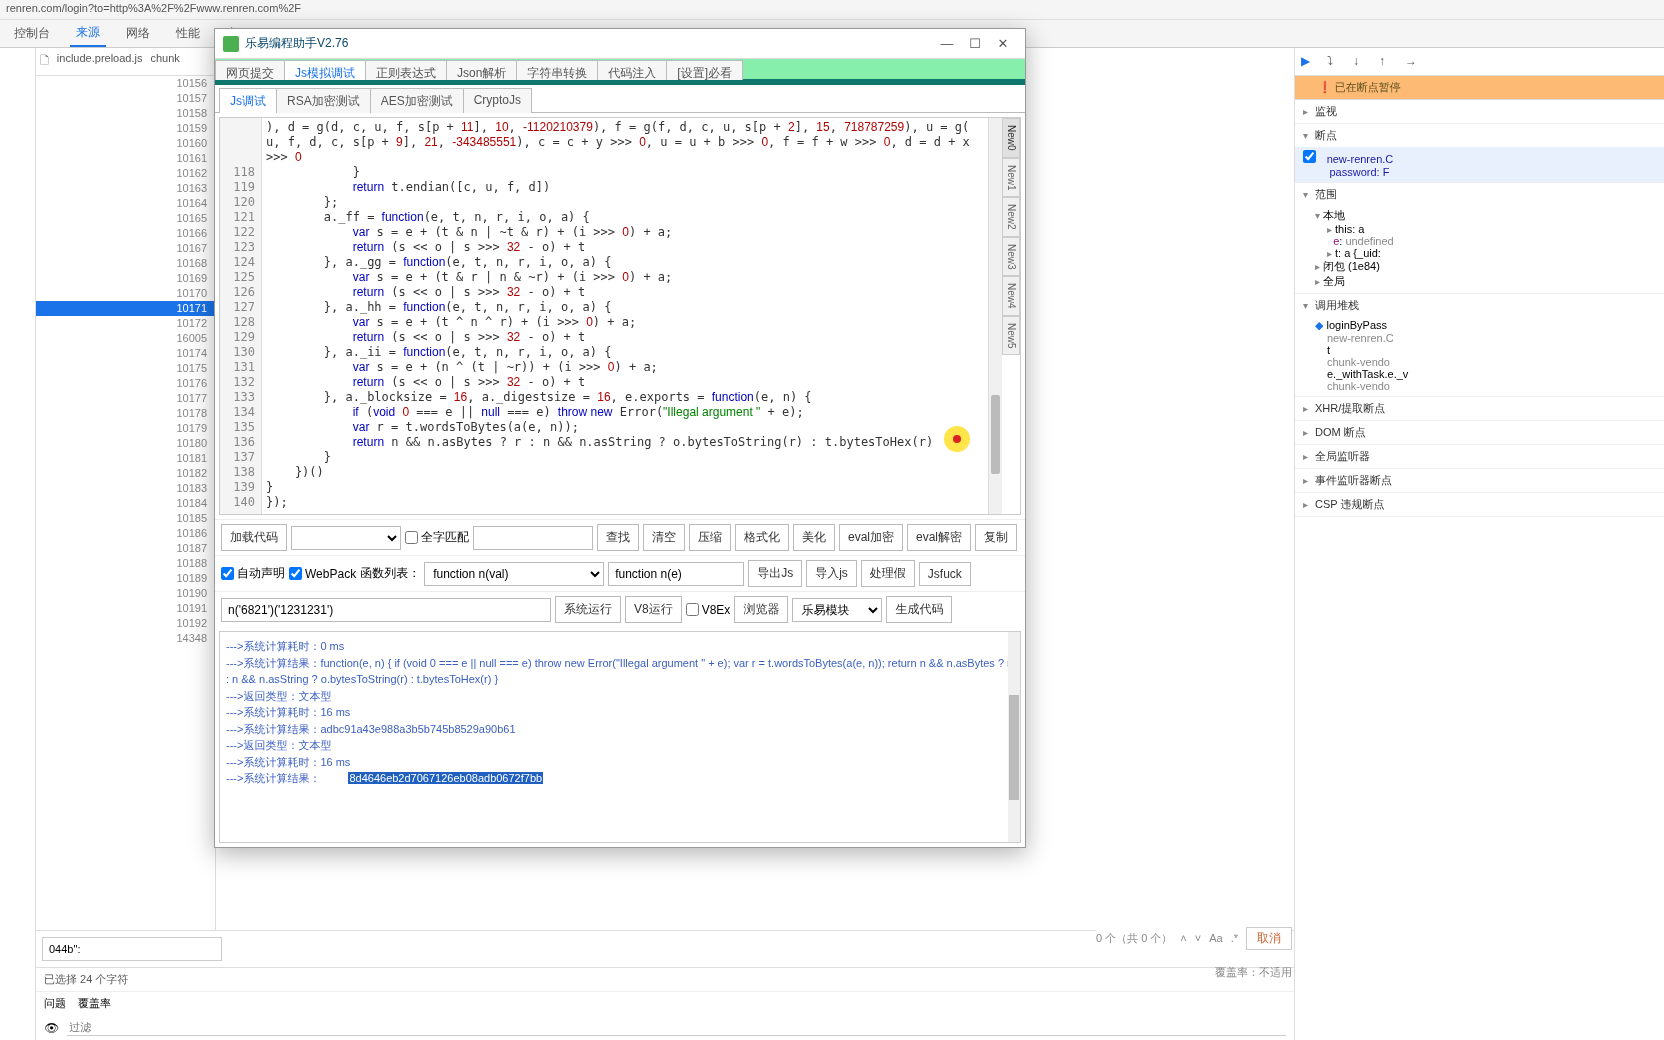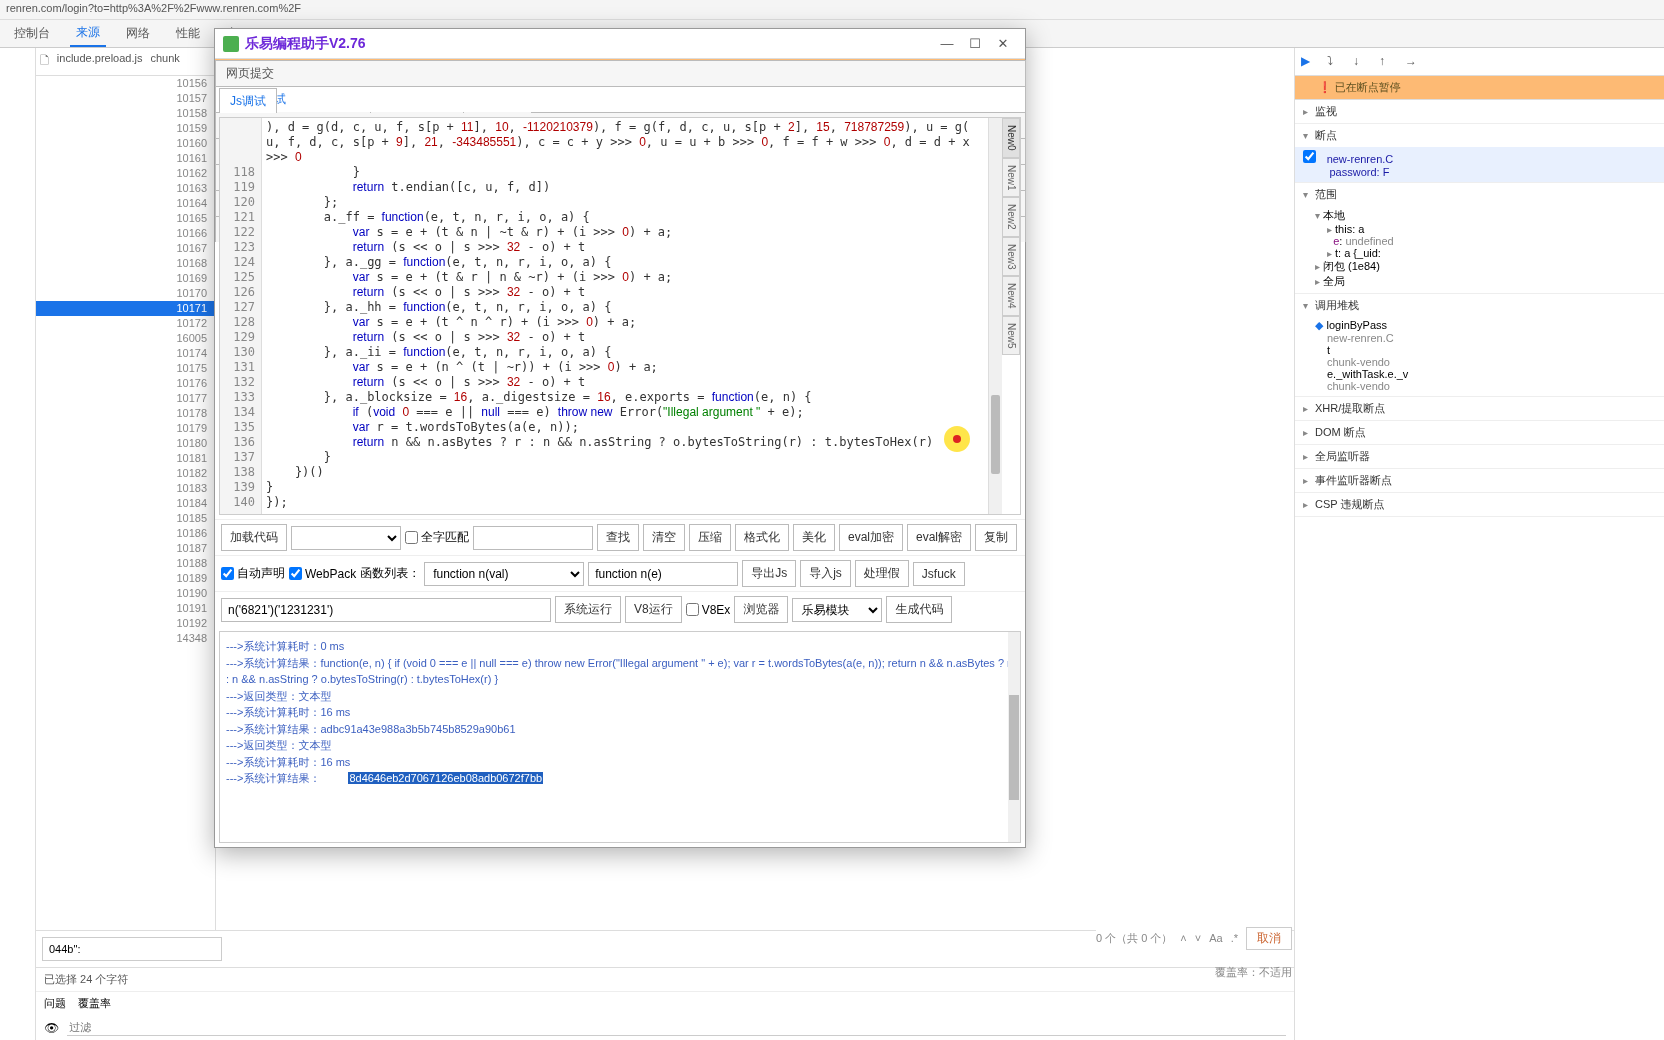--- a/index.html
+++ b/index.html
@@ -46,24 +46,24 @@
 .search-right { position: absolute; right: 372px; bottom: 88px; height: 28px; display: flex; align-items: center; gap: 8px; background: #fff; }
 .search-right span { font-size: 11px; color: #888; }
 .search-right button { border: 1px solid #ccc; background: #fff; padding: 2px 10px; font-size: 12px; color: #c63; }
 
 .cov-right { position: absolute; right: 372px; bottom: 60px; font-size: 11px; color: #888; }
 
 
 .app-win { position: absolute; left: 214px; top: 28px; width: 812px; height: 820px; background: #fff; border: 1px solid #999; box-shadow: 0 6px 24px rgba(0,0,0,.3); display: flex; flex-direction: column; }
 .titlebar { height: 30px; background: #fff; border-bottom: 1px solid #ddd; display: flex; align-items: center; padding: 0 8px; }
 .titlebar .t-icon { width: 16px; height: 16px; background: #4caf50; border-radius: 2px; margin-right: 6px; }
-.titlebar .t-title { flex: 1; font-size: 14px; font-weight: bold; color: #6d28d9; }
+.titlebar .t-title { flex: 1; font-size: 12px; font-weight: normal; color: #0c4a6e; }
 .win-btn { width: 28px; height: 20px; display: flex; align-items: center; justify-content: center; color: #555; cursor: pointer; font-size: 13px; }
 
-.tab-strip { height: 26px; display: flex; border-bottom: 6px solid #0f766e; background: #fdba74; flex-direction: column; }
+.tab-strip { height: 26px; display: flex; border-bottom: 6px solid #0f766e; background: #86efac; }
 .tab { padding: 4px 10px; font-size: 12px; border: 1px solid #bbb; border-bottom: none; margin-right: -1px; background: #f6f6f6; color: #555; cursor: pointer; position: relative; top: 1px; }
 .tab.active { background: #fff; color: #1a73e8; z-index: 2; }
 
 .sub-tab-strip { height: 26px; display: flex; border-bottom: 1px solid #bbb; background: #fff; padding-left: 4px; margin-top: 2px; }
 
 .code-area { flex: 0 0 auto; height: 398px; display: flex; border: 1px solid #ccc; margin: 4px; position: relative; background: #fff; }
 .code-gutter { width: 42px; background: #f4f4f4; border-right: 1px solid #ddd; font-family: Consolas, monospace; font-size: 12px; color: #888; text-align: right; padding: 2px 6px 2px 2px; line-height: 15px; }
 .code-content { flex: 1; font-family: Consolas, monospace; font-size: 12px; padding: 2px 4px; line-height: 15px; white-space: pre; color: #333; overflow: hidden; }
 .code-content .kw { color: #0000c0; }
 .code-content .num { color: #b00000; }
@@ -363,22 +363,22 @@
   <div class="ctrl-row">
     <label class="chk">
         <input type="checkbox" checked="" style="">
         <span>自动声明</span>
       </label>
     <label class="chk">
         <input type="checkbox" checked="" style="">
         <span>WebPack</span>
       </label>
     <span>函数列表：</span>
-    <select class="combo" style="width:160px"><option>function n(val)</option></select>
-    <input class="ipt" style="width: 150px;" value="function n(e)">
+    <select class="combo" style="width:180px"><option>function n(val)</option></select>
+    <input class="ipt" style="width: 136px;" value="function n(e)">
     <button class="btn">导出Js</button>
     <button class="btn">导入js</button>
     <button class="btn">处理假</button>
     <button class="btn">Jsfuck</button>
   </div>
 
   <div class="ctrl-row">
     <input class="ipt" style="width: 330px;" value="n('6821')('1231231')">
     <button class="btn">系统运行</button>
     <button class="btn">V8运行</button>

